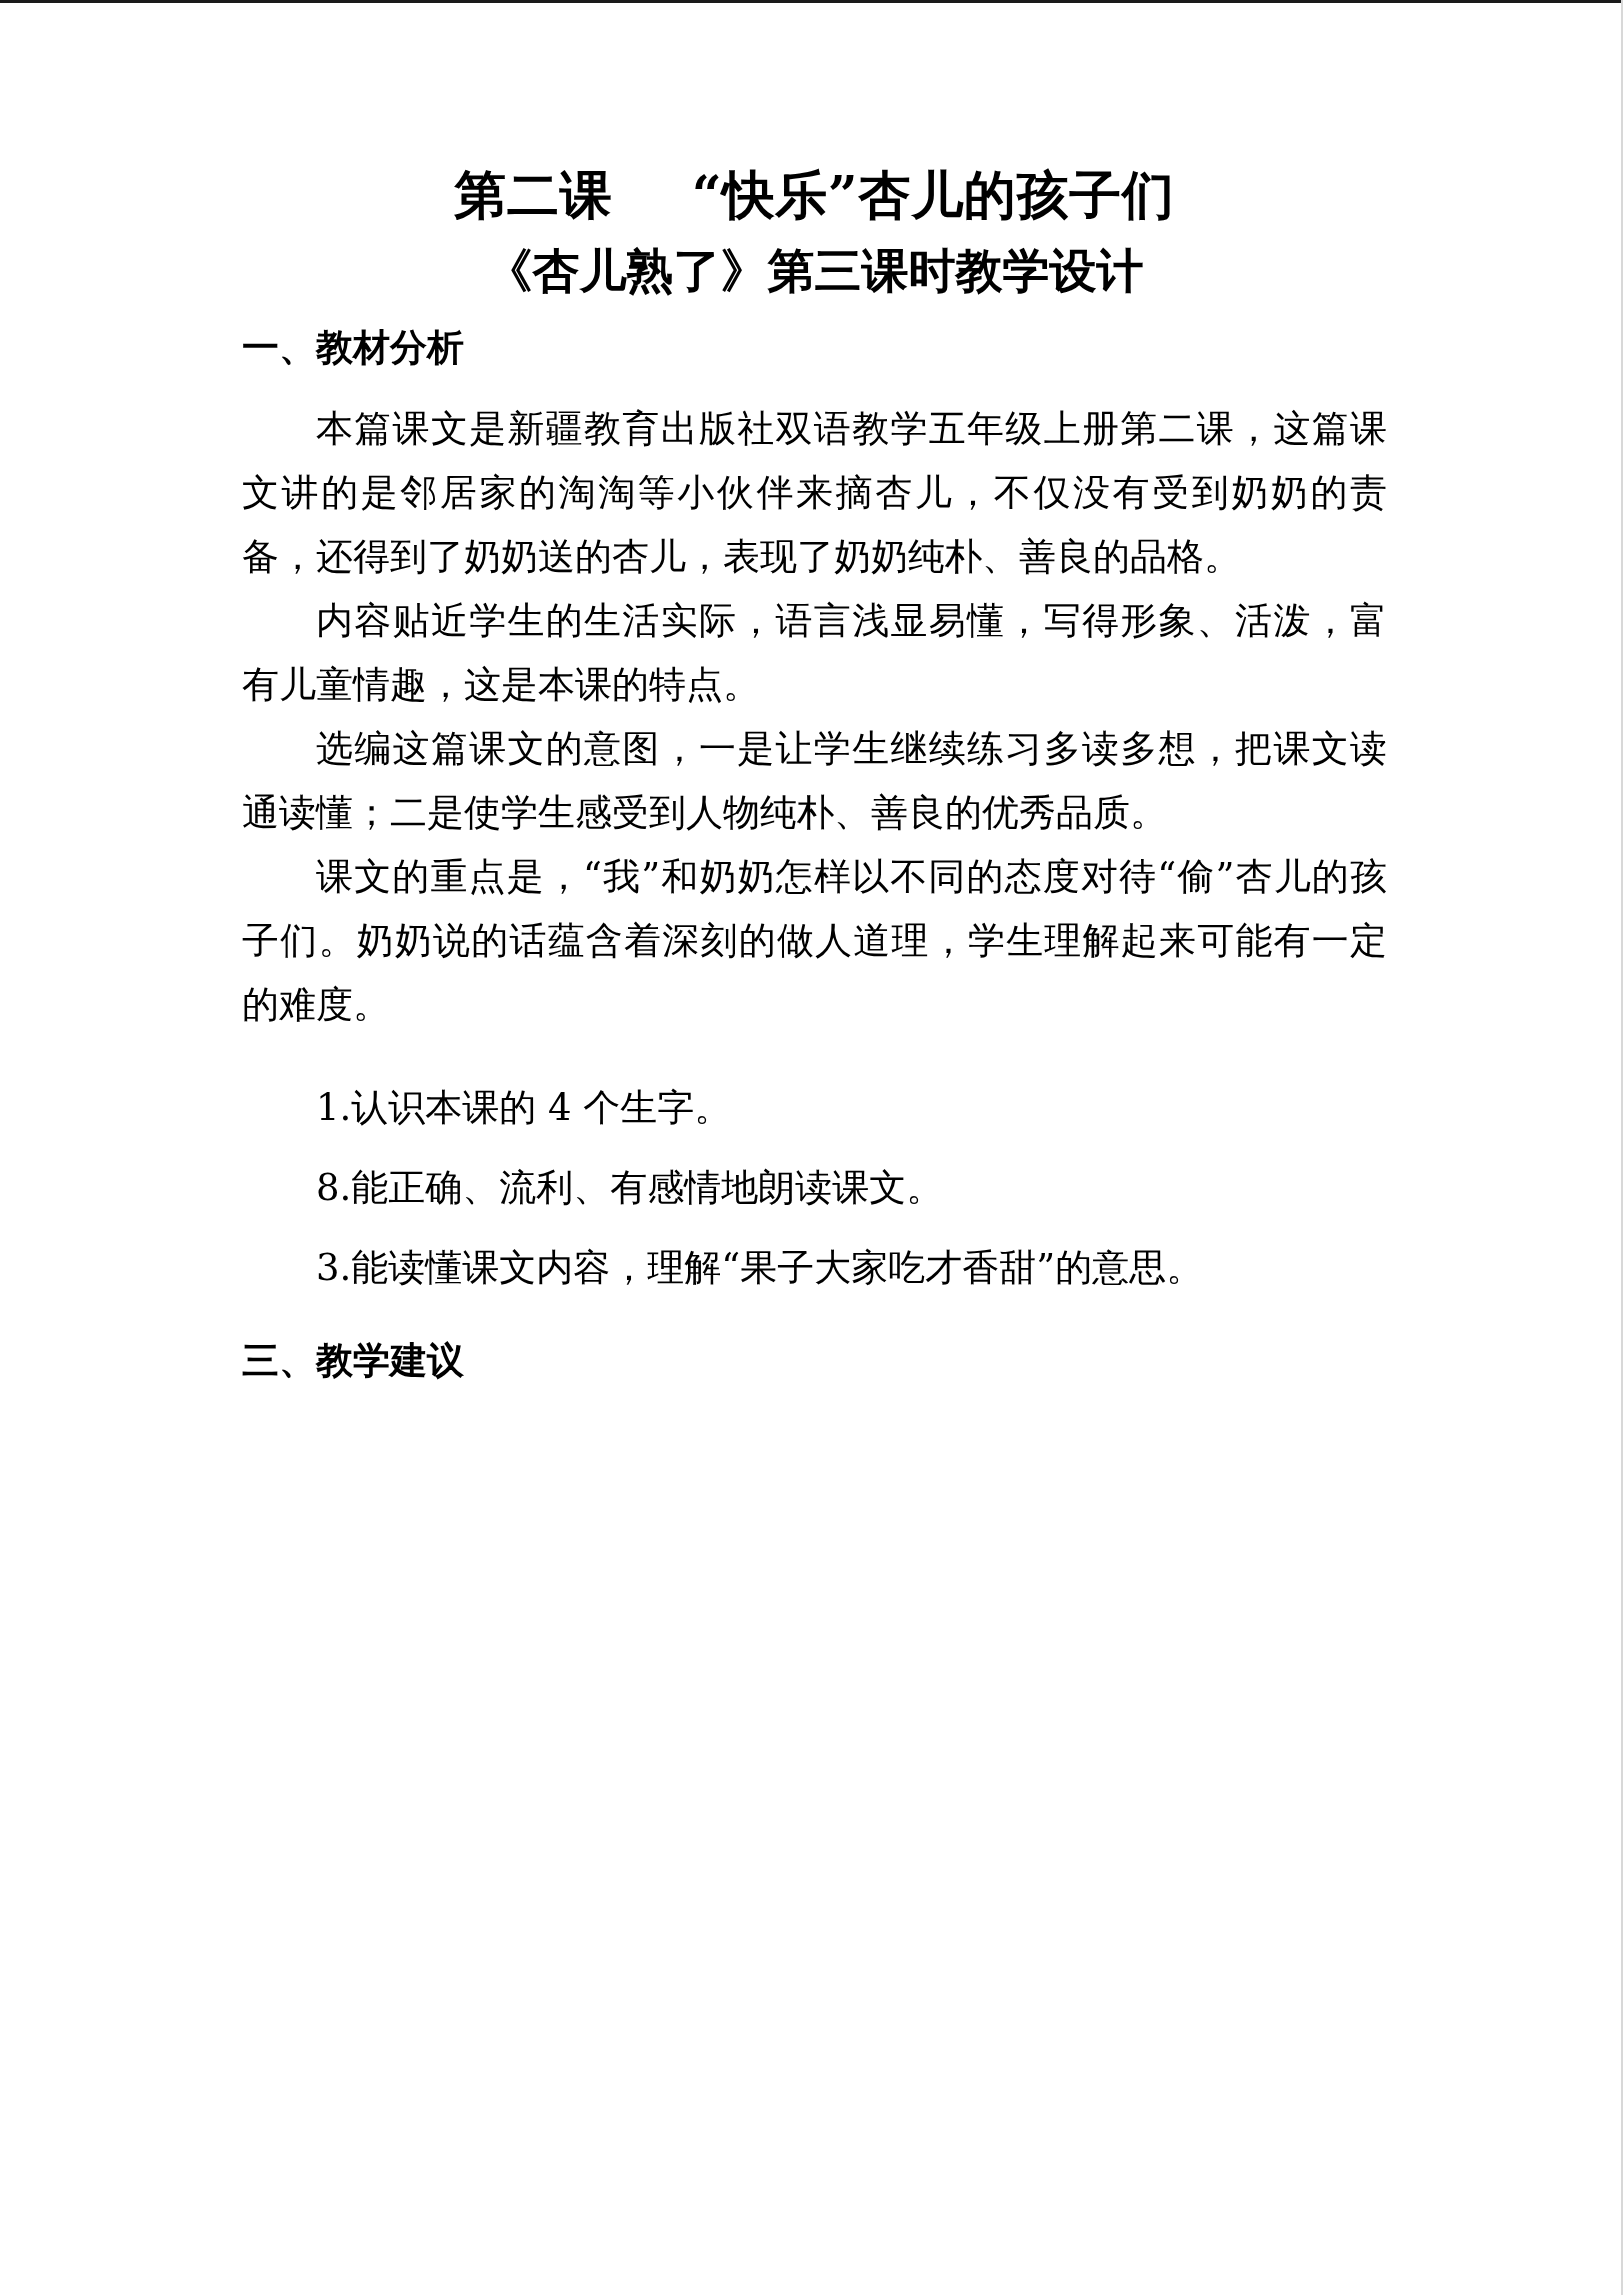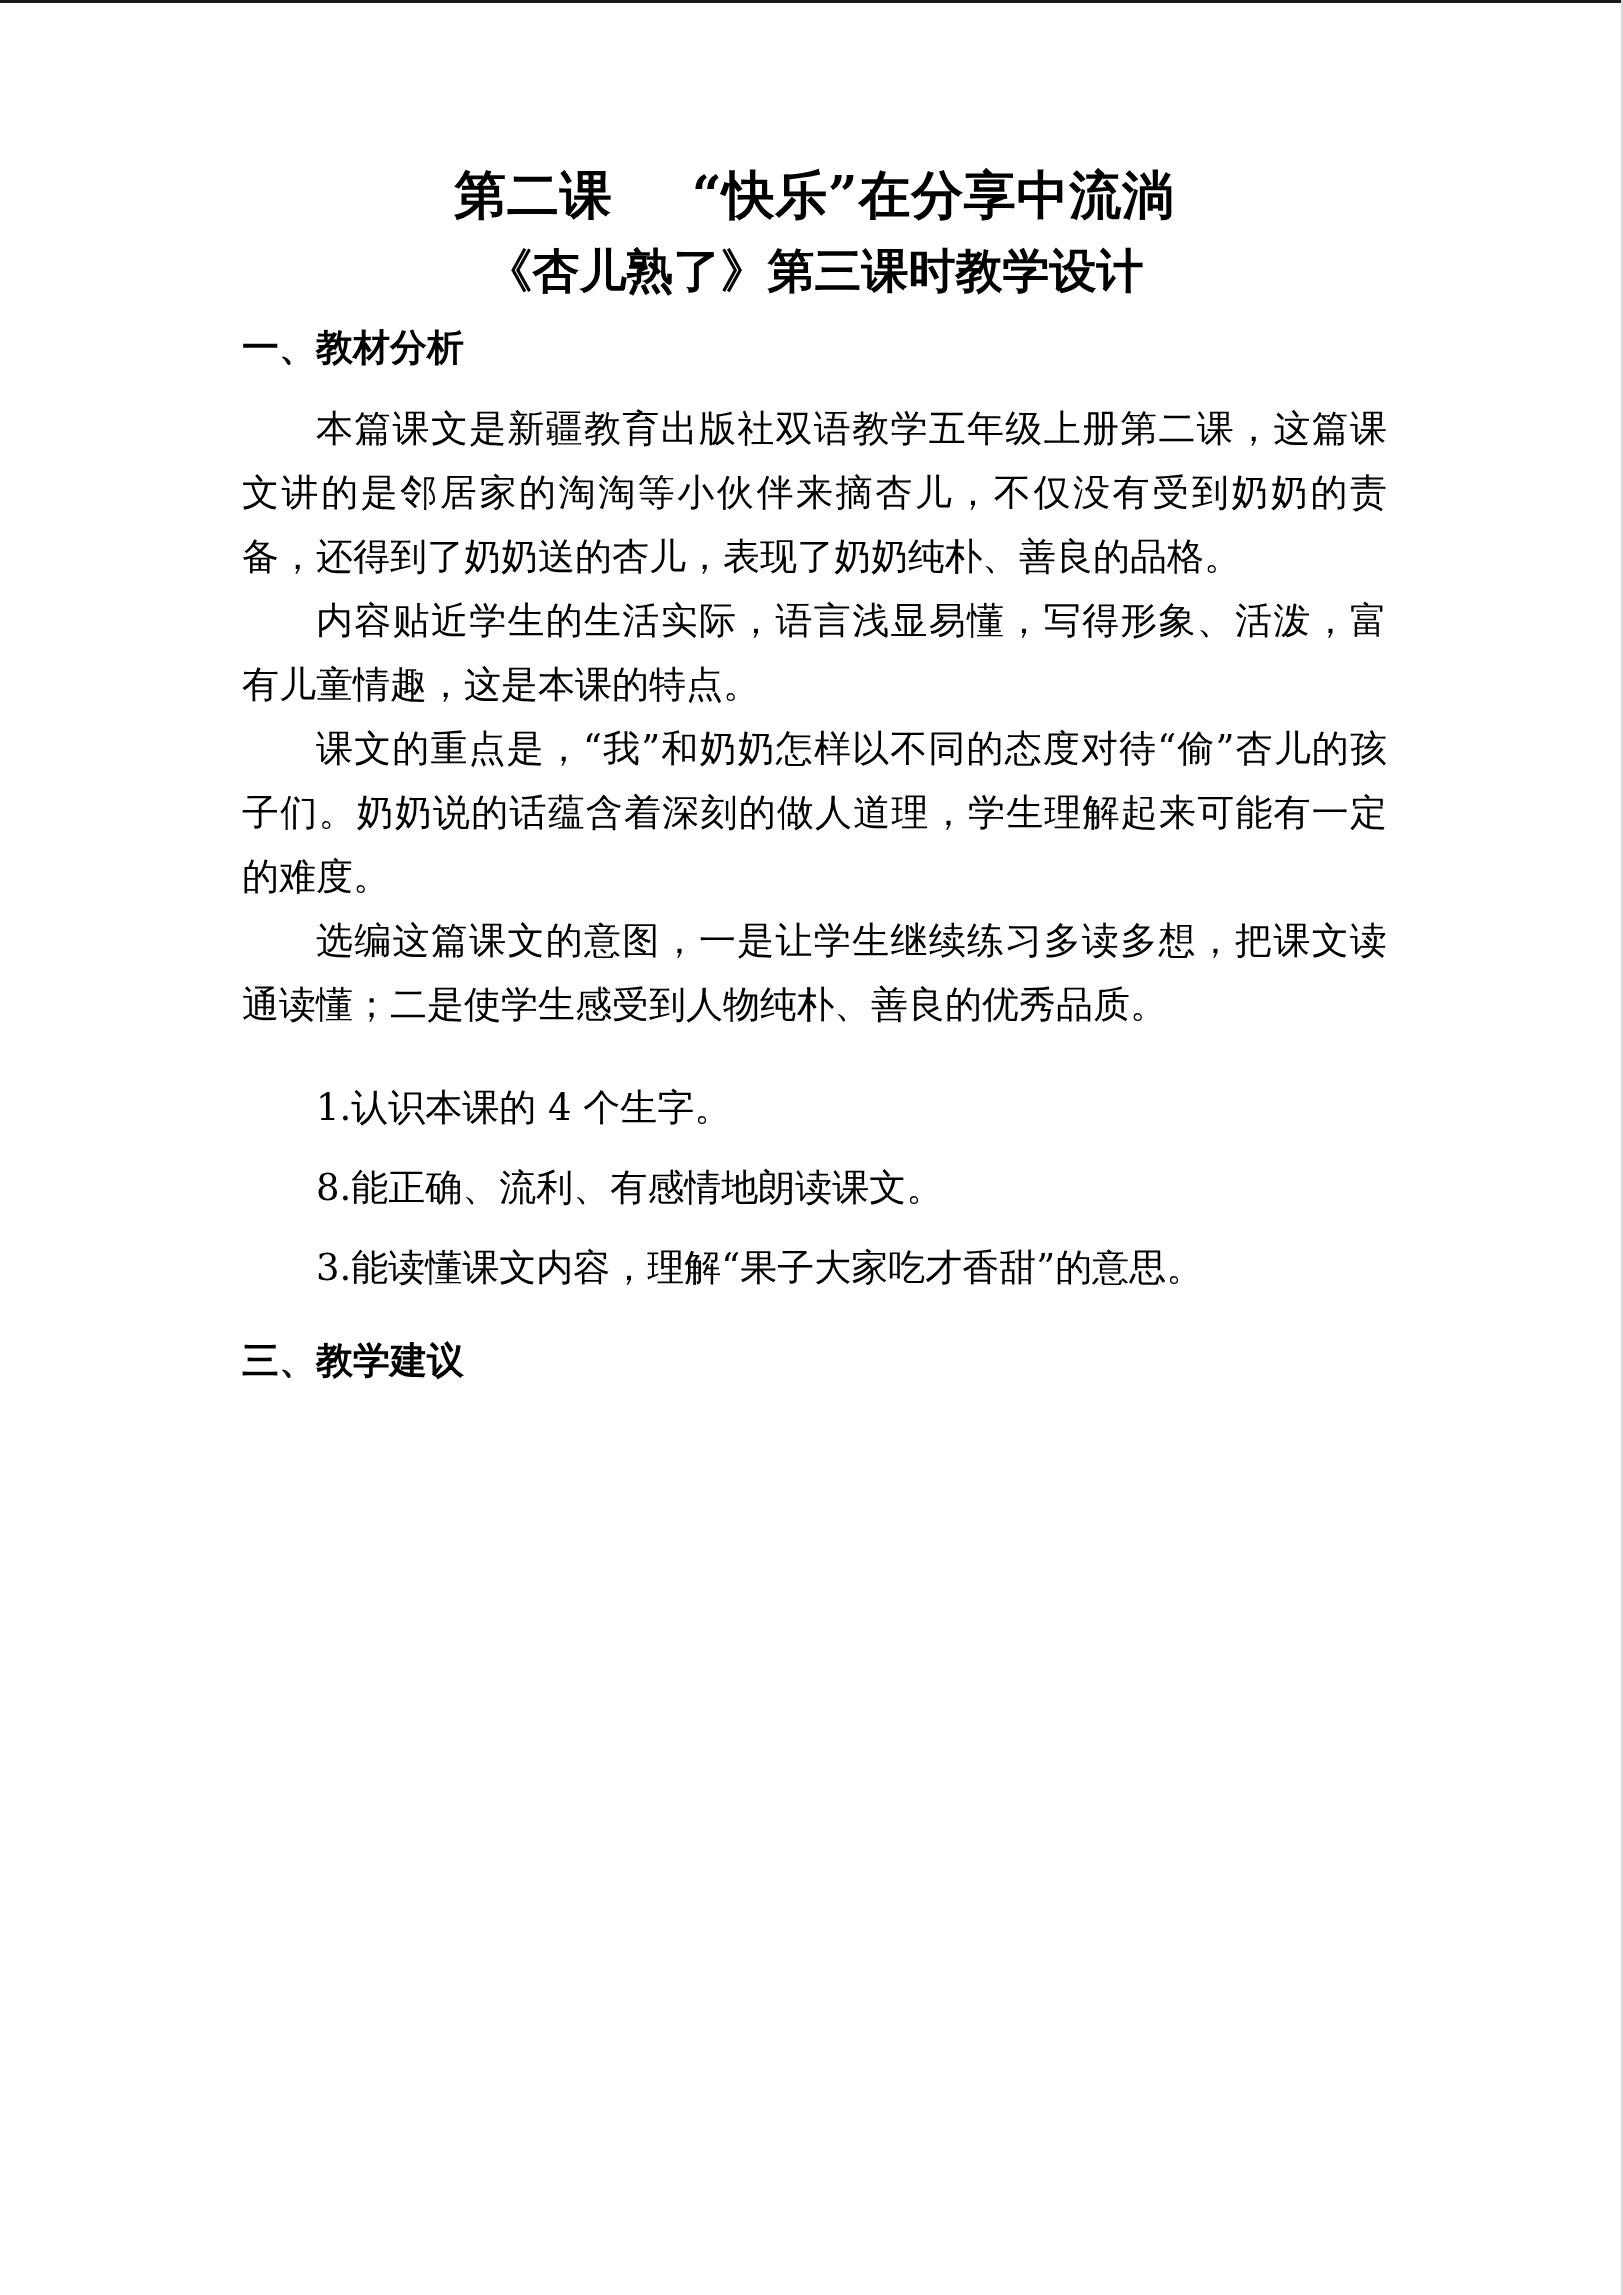--- a/index.html
+++ b/index.html
@@ -112,30 +112,30 @@
 </head>
 <body>
 
 <div class="page">
 
   <div class="scan-edge-top"></div>
   <div class="scan-edge-right"></div>
 
   <div class="content">
 
-    <h1 class="doc-title">第二课  “快乐”在分享中流淌</h1>
+    <h1 class="doc-title">第二课  “快乐”杏儿的孩子们</h1>
 
     <h2 class="doc-subtitle">《杏儿熟了》第三课时教学设计</h2>
 
     <h3 class="section-heading heading-gap-1">一、教材分析</h3>
 
     <p class="para para-first">本篇课文是新疆教育出版社双语教学五年级上册第二课，这篇课文讲的是邻居家的淘淘等小伙伴来摘杏儿，不仅没有受到奶奶的责备，还得到了奶奶送的杏儿，表现了奶奶纯朴、善良的品格。</p>
     <p class="para para-next">内容贴近学生的生活实际，语言浅显易懂，写得形象、活泼，富有儿童情趣，这是本课的特点。</p>
+    <p class="para para-next">选编这篇课文的意图，一是让学生继续练习多读多想，把课文读通读懂；二是使学生感受到人物纯朴、善良的优秀品质。</p>
     <p class="para para-next">课文的重点是，“我”和奶奶怎样以不同的态度对待“偷”杏儿的孩子们。奶奶说的话蕴含着深刻的做人道理，学生理解起来可能有一定的难度。</p>
-    <p class="para para-next">选编这篇课文的意图，一是让学生继续练习多读多想，把课文读通读懂；二是使学生感受到人物纯朴、善良的优秀品质。</p>
 
 
     <p class="list-item list-first">1.认识本课的 4 个生字。</p>
     <p class="list-item">8.能正确、流利、有感情地朗读课文。</p>
     <p class="list-item">3.能读懂课文内容，理解“果子大家吃才香甜”的意思。</p>
 
     <h3 class="section-heading heading-gap-3">三、教学建议</h3>
 
 
   </div>

